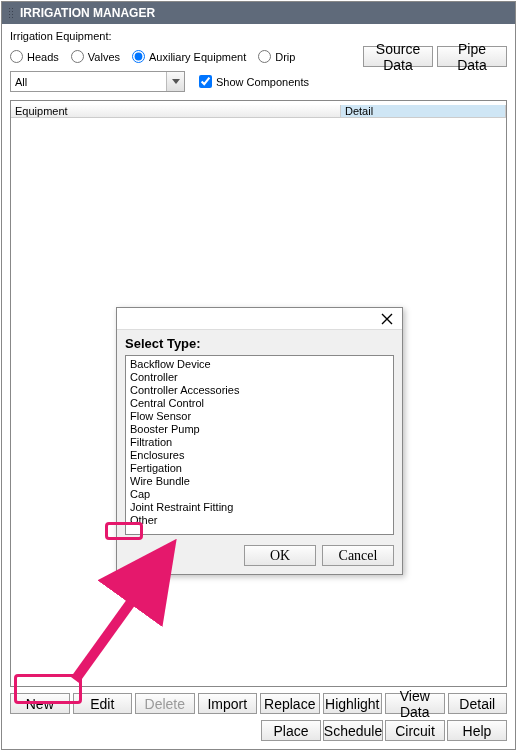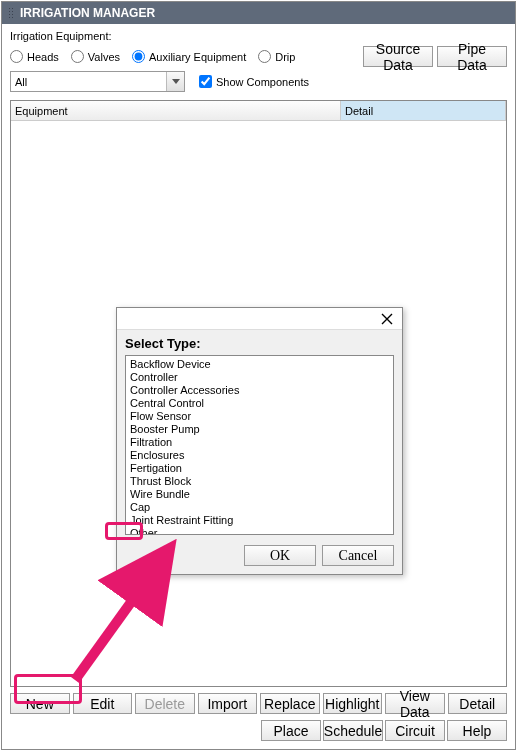--- a/index.html
+++ b/index.html
@@ -94,20 +94,21 @@
     border: 1px solid #888;
     margin-top: 8px;
     display: flex;
     flex-direction: column;
     background: #fff;
     min-height: 0;
   }
   .grid-head {
     display: flex;
     height: 20px;
+    align-items: center;
   }
   .grid-head .col {
     background: linear-gradient(#fdfdfd,#ececec);
     border-right: 1px solid #ccc;
     border-bottom: 1px solid #ccc;
     padding-left: 4px;
     display: flex;
     align-items: center;
   }
   .grid-head .col.selected { background: #cfe6f5; }
@@ -283,21 +284,20 @@
     <div class="listbox">
       <div>Backflow Device</div>
       <div>Controller</div>
       <div>Controller Accessories</div>
       <div>Central Control</div>
       <div>Flow Sensor</div>
       <div>Booster Pump</div>
       <div>Filtration</div>
       <div>Enclosures</div>
       <div>Fertigation</div>
-      <div>Thrust Block</div>
       <div>Wire Bundle</div>
       <div>Cap</div>
       <div>Joint Restraint Fitting</div>
       <div>Other</div>
     </div>
     <div class="dlg-btns">
       <button class="btn">OK</button>
       <button class="btn">Cancel</button>
     </div>
   </div>

